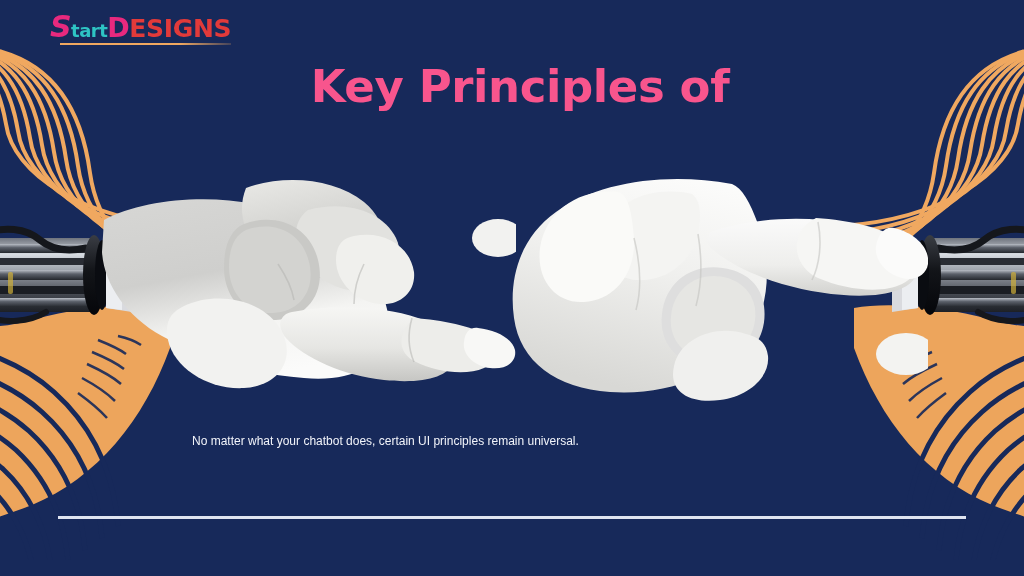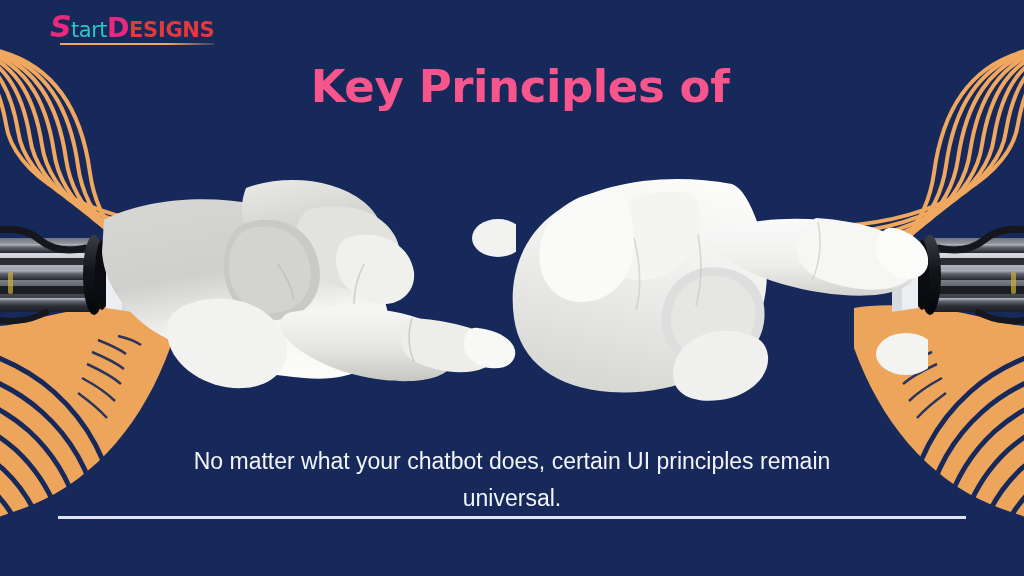--- a/index.html
+++ b/index.html
@@ -63,32 +63,32 @@
     line-height: 1;
     white-space: nowrap;
   }
   .logo-s {
     font-size: 30px;
     color: #e8297e;
     font-style: italic;
     font-weight: 700;
   }
   .logo-tart {
-    font-size: 21px;
+    font-size: 18px;
     color: #2ec4c4;
-    font-weight: 400;
+    font-weight: 700;
     letter-spacing: -0.5px;
   }
   .logo-d {
     font-size: 27px;
     color: #e8297e;
     font-weight: 700;
   }
   .logo-esigns {
-    font-size: 21px;
+    font-size: 25px;
     color: #e23a3a;
     font-weight: 700;
     letter-spacing: -0.3px;
   }
   .logo-underline {
     position: absolute;
     left: 10px;
     right: 0;
     bottom: -3px;
     height: 2px;
@@ -111,23 +111,23 @@
     padding: 0 180px;
   }
   .headline .line { display: block; }
 
   .subtitle {
     position: absolute;
     left: 50%;
     transform: translateX(-50%);
     top: 420px;
     width: 640px;
-    text-align: center;
+    text-align: left;
     color: #f2f4fa;
-    font-size: 23px;
+    font-size: 12px;
     line-height: 1.62;
     font-weight: 400;
     z-index: 30;
   }
 
   .divider {
     position: absolute;
     left: 58px;
     top: 516px;
     width: 908px;

